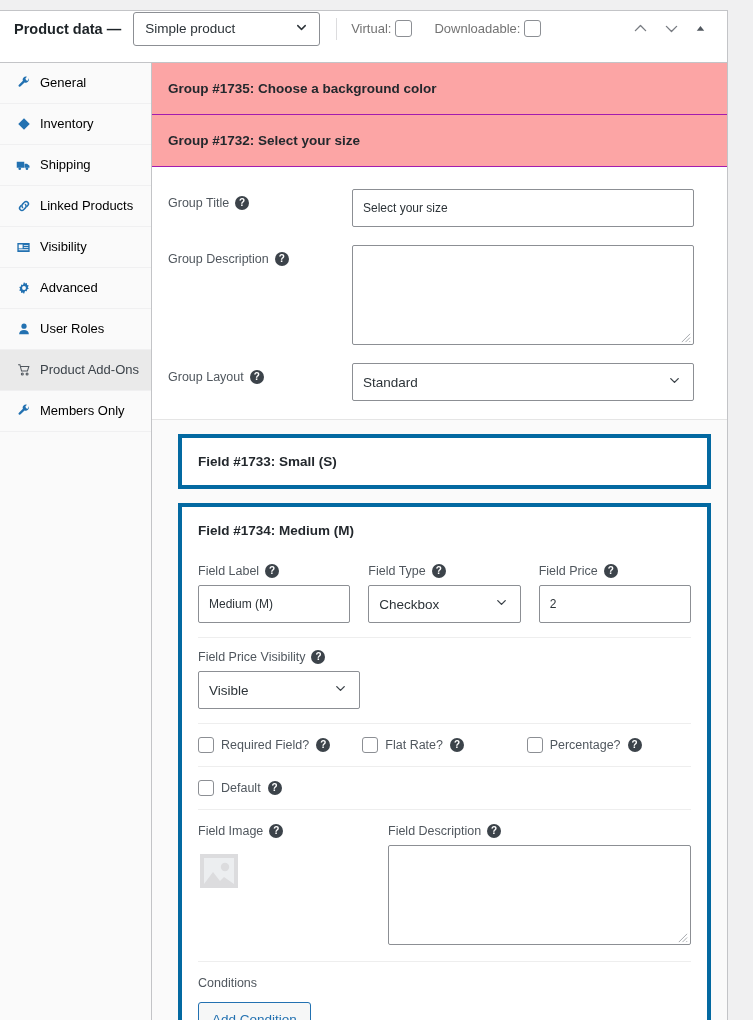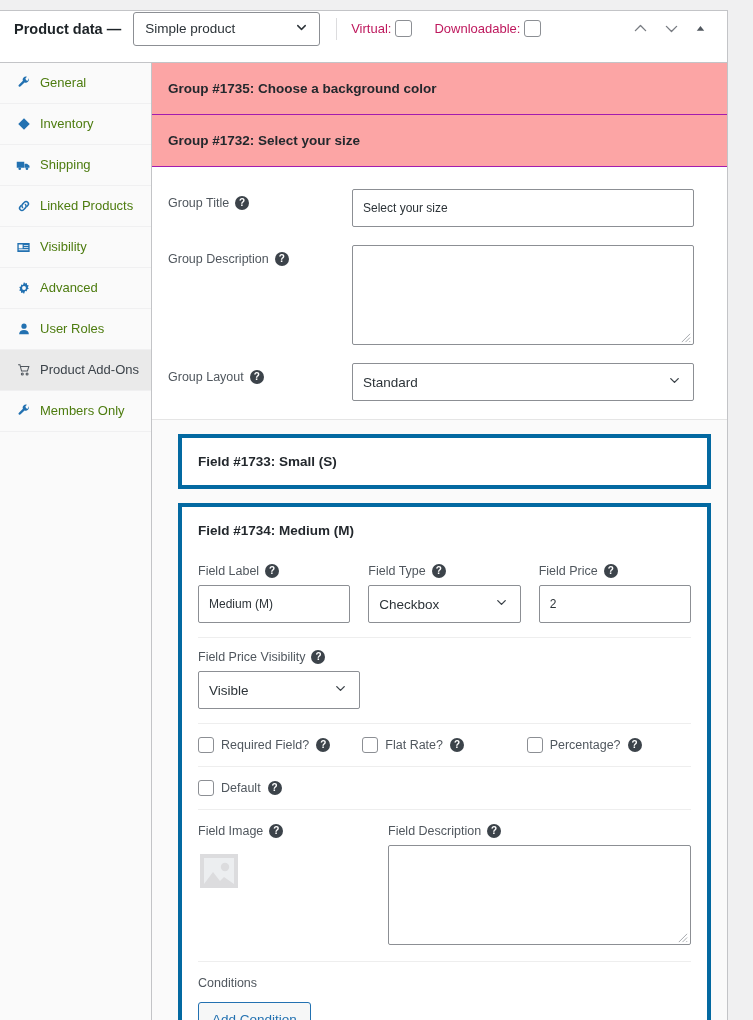--- a/index.html
+++ b/index.html
@@ -60,21 +60,21 @@
     transform: translateY(-50%);
     display: block;
   }
   .vsep {
     width: 1px; height: 22px;
     background: #dcdcde;
     margin: 0 14px 0 16px;
   }
   .cbgroup {
     display: flex; align-items: center;
-    font-size: 13px; color: #be185d;
+    font-size: 13px; color: #737373;
     white-space: nowrap;
     margin-right: 22px;
   }
   .cbgroup .lbl { margin-right: 4px; }
   .wpcheck {
     width: 17px; height: 17px;
     border: 1px solid #8c8f94;
     border-radius: 3px;
     background: #fff;
     display: inline-block;
@@ -97,21 +97,21 @@
     border-right: 1px solid #c3c4c7;
   }
   .tab {
     display: flex;
     align-items: flex-start;
     gap: 8px;
     padding: 11px 10px 11px 15px;
     border-bottom: 1px solid #f0f0f1;
     font-size: 13px;
     line-height: 18px;
-    color: #4d7c0f;
+    color: #000000;
     cursor: pointer;
   }
   .tab .tlabel { display: block; }
   .tab .ticon {
     flex: none; width: 17px; height: 18px;
     display: flex; align-items: center; justify-content: center;
     color: #2271b1;
   }
   .tab.active {
     background: #eaeaea;

